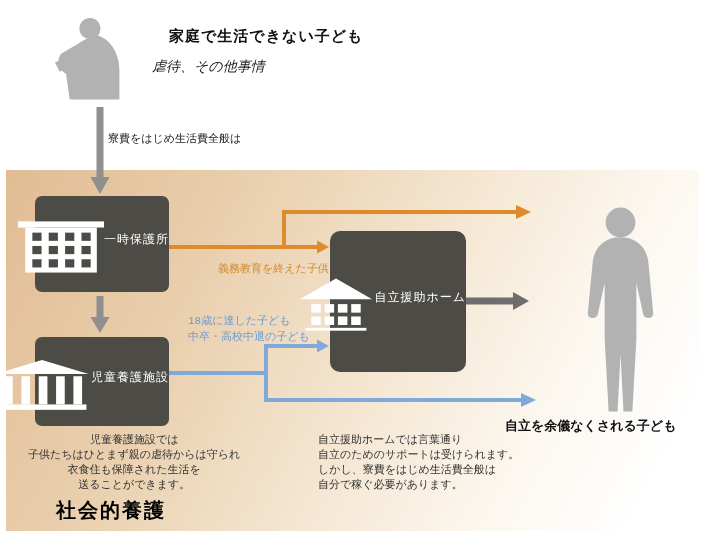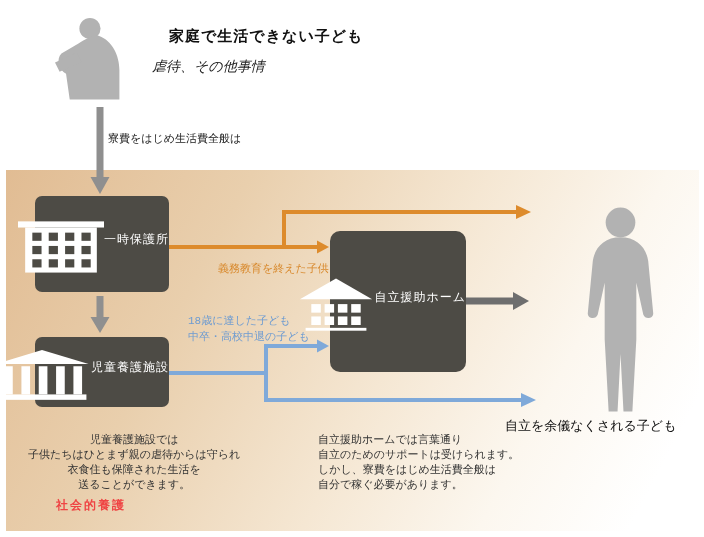--- a/index.html
+++ b/index.html
@@ -9,32 +9,32 @@
 
   #panel{left:6px;top:170px;width:693px;height:361px;
          background:linear-gradient(118deg,#e1bc93 0%,#e9cfad 28%,#f5e7d3 55%,#fcf7ef 75%,#ffffff 92%);}
 
   .facility-box{background:#4d4b45;border-radius:7px;display:flex;flex-direction:row;
                 align-items:center;justify-content:flex-end;box-sizing:border-box;}
   .facility-label{color:#ffffff;font-size:12px;letter-spacing:1px;padding-bottom:9px;white-space:nowrap;}
   .icon-wrap{flex:1;display:flex;align-items:center;justify-content:center;width:100%;padding-top:8px;box-sizing:border-box;}
 
   #box-temp{left:35px;top:196px;width:134px;height:96px;}
-  #box-children{left:35px;top:337px;width:134px;height:70px;justify-content:flex-end;}
+  #box-children{left:35px;top:337px;width:134px;height:89px;justify-content:flex-end;}
   #box-indep{left:330px;top:231px;width:136px;height:141px;border-radius:10px;}
 
   #title{left:148px;top:27px;font-size:15px;font-weight:bold;color:#111111;letter-spacing:1px;padding-left:21px;}
   #subtitle{left:152px;top:58px;font-size:14px;color:#222222;font-style:italic;}
   #report-label{left:108px;top:131px;font-size:11px;color:#222222;}
   #orange-label{left:178px;top:261px;font-size:11px;color:#d8882b;margin-left:40px;}
   #blue-label{left:188px;top:313px;font-size:11px;color:#6d9bd1;line-height:16px;white-space:pre-line;font-family:Liberation Mono, monospace;}
   #note1{left:28px;top:432px;font-size:11px;color:#333333;line-height:15px;white-space:pre-line;text-align:center;}
   #note2{left:318px;top:432px;font-size:11px;color:#333333;line-height:15px;white-space:pre-line;}
-  #social-care{left:56px;top:497px;font-size:12px;color:#ef4444;font-weight:bold;letter-spacing:2px;}
-  #outcome{left:505px;top:417px;font-size:13px;font-weight:normal;color:#111111;}
+  #social-care{left:56px;top:497px;font-size:20px;color:#000000;font-weight:bold;letter-spacing:2px;}
+  #outcome{left:505px;top:417px;font-size:13px;font-weight:bold;color:#111111;}
 
   #child-sil{left:55px;top:16px;width:92px;height:84px;}
   #youth-sil{left:574px;top:203px;width:94px;height:218px;}
   #arrows{left:0;top:0;width:704px;height:537px;pointer-events:none;}
   .sil{fill:#b2b2b2;}
   .white{fill:#ffffff;}
   .winhole{fill:#4d4b45;}
 </style>
 </head>
 <body>

